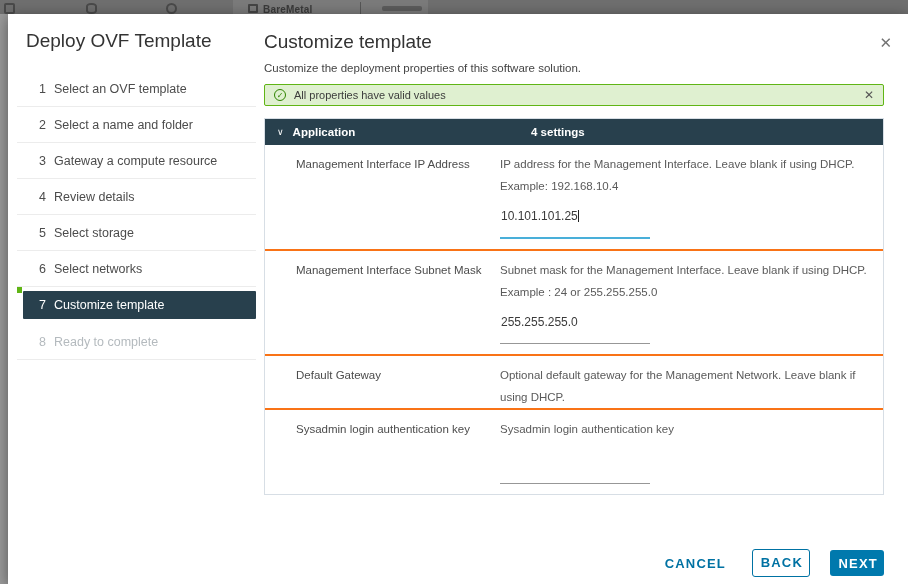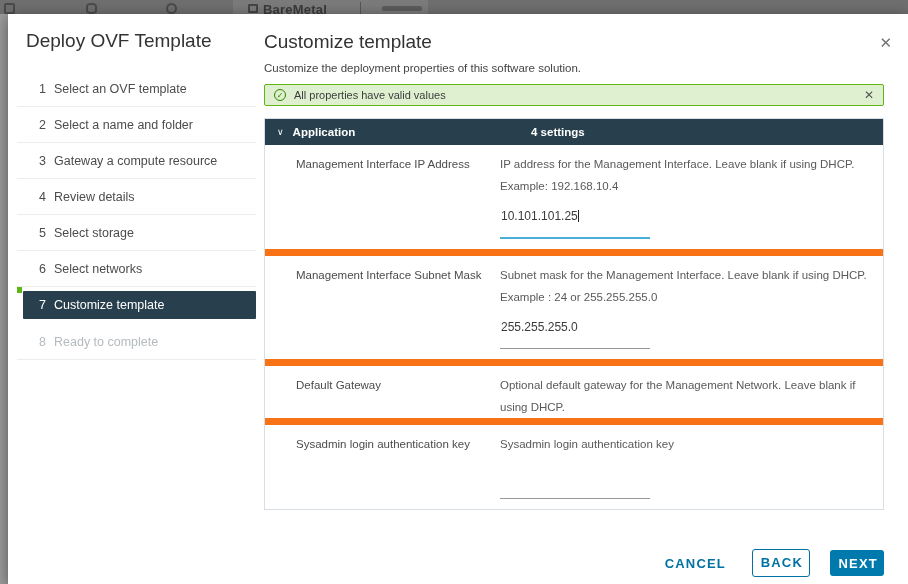--- a/index.html
+++ b/index.html
@@ -9,21 +9,21 @@
     font-family:"Liberation Sans",sans-serif;
     -webkit-font-smoothing:antialiased;
   }
   
   .top-strip{position:absolute;left:0;top:0;width:908px;height:14px;background:#6f6f6f;overflow:hidden;}
   .top-strip .lighter{position:absolute;left:233px;top:0;width:195px;height:14px;background:#7b7b7b;}
   .ghost-icon{position:absolute;top:3px;width:11px;height:11px;border:2px solid #4a4a4a;border-radius:2px;box-sizing:border-box;}
   .ghost-icon.round{border-radius:50%;}
   .ghost-icon.cyl{border-radius:45%/30%;}
   .ghost-vm{position:absolute;left:248px;top:4px;width:10px;height:9px;border:2px solid #454545;border-radius:1px;box-sizing:border-box;}
-  .ghost-label{position:absolute;left:263px;top:1px;font-size:13px;line-height:18px;color:#3a3a3a;font-weight:bold;letter-spacing:.2px;}
+  .ghost-label{position:absolute;left:263px;top:1px;font-size:10px;line-height:18px;color:#3a3a3a;font-weight:bold;letter-spacing:.2px;}
   .ghost-sep{position:absolute;left:360px;top:2px;width:1px;height:12px;background:#565656;}
   .ghost-blob{position:absolute;left:382px;top:6px;width:40px;height:5px;background:#5c5c5c;border-radius:2px;}
 
   
   .dialog{position:absolute;left:8px;top:14px;width:900px;height:570px;background:#fff;box-shadow:0 3px 14px rgba(0,0,0,.45);}
 
   
   .sidebar{position:absolute;left:0;top:0;width:248px;height:100%;background:#fff;}
   .wizard-title{position:absolute;left:18px;top:16px;font-size:19px;color:#333;font-weight:400;}
   .progress-bar{position:absolute;left:9px;top:57px;width:5px;height:222px;background:#60b515;}
@@ -42,21 +42,21 @@
   .check-icon{width:12px;height:12px;border:1px solid #2f8400;border-radius:50%;color:#2f8400;font-size:8px;line-height:12px;text-align:center;margin-right:8px;box-sizing:border-box;flex-shrink:0;}
   .banner-x{margin-left:auto;color:#555;font-size:12px;cursor:pointer;}
 
   
   .table{margin-top:12px;border:1px solid #d7dee5;}
   .thead{position:relative;height:26px;background:#28404d;color:#fff;display:flex;align-items:center;font-size:11.5px;}
   .thead .chev{margin-left:12px;font-size:9px;cursor:pointer;}
   .thead .name{margin-left:9px;font-weight:bold;}
   .thead .count{position:absolute;left:266px;font-weight:bold;}
   .trow{display:flex;font-size:11.5px;padding-top:8px;background:#fff;}
-  .trow + .trow{border-top:7px solid #f97316;}
+  .trow + .trow{border-top:2px solid #f97316;}
   .tlabel{width:235px;padding-left:31px;box-sizing:border-box;color:#4c4c4c;line-height:22px;flex-shrink:0;}
   .tdesc{flex:1;color:#5a5a5a;line-height:22px;padding-right:14px;}
   .input-line{margin:6px 0 10px 0;}
   .input-line.spaced{margin-top:16px;}
   .tinput{width:148px;border-bottom:1px solid #979797;font-size:12px;color:#3a3a3a;padding:2px 1px 10px 1px;min-height:15px;cursor:text;}
   .tinput.focused{border-bottom:2px solid #49afd9;}
   .caret{display:inline-block;width:1px;height:12px;background:#222;vertical-align:-2px;}
 
   
   .btnbar{position:absolute;right:24px;bottom:7px;display:flex;align-items:center;}

